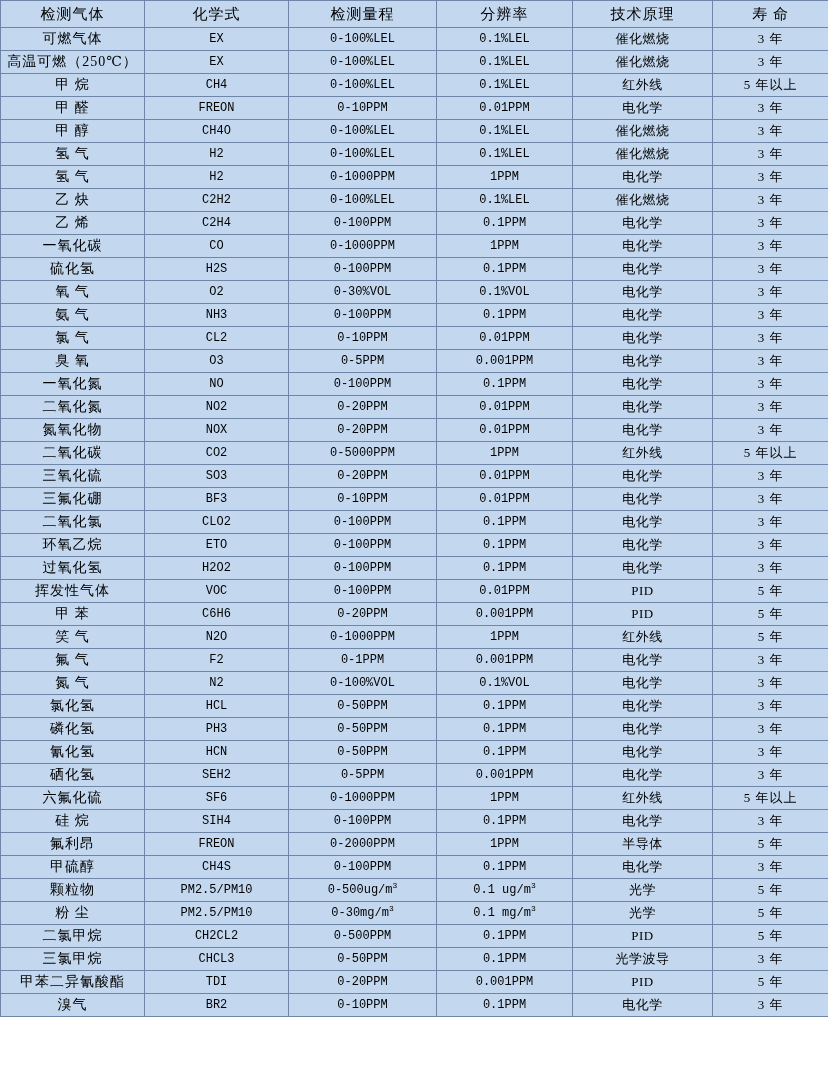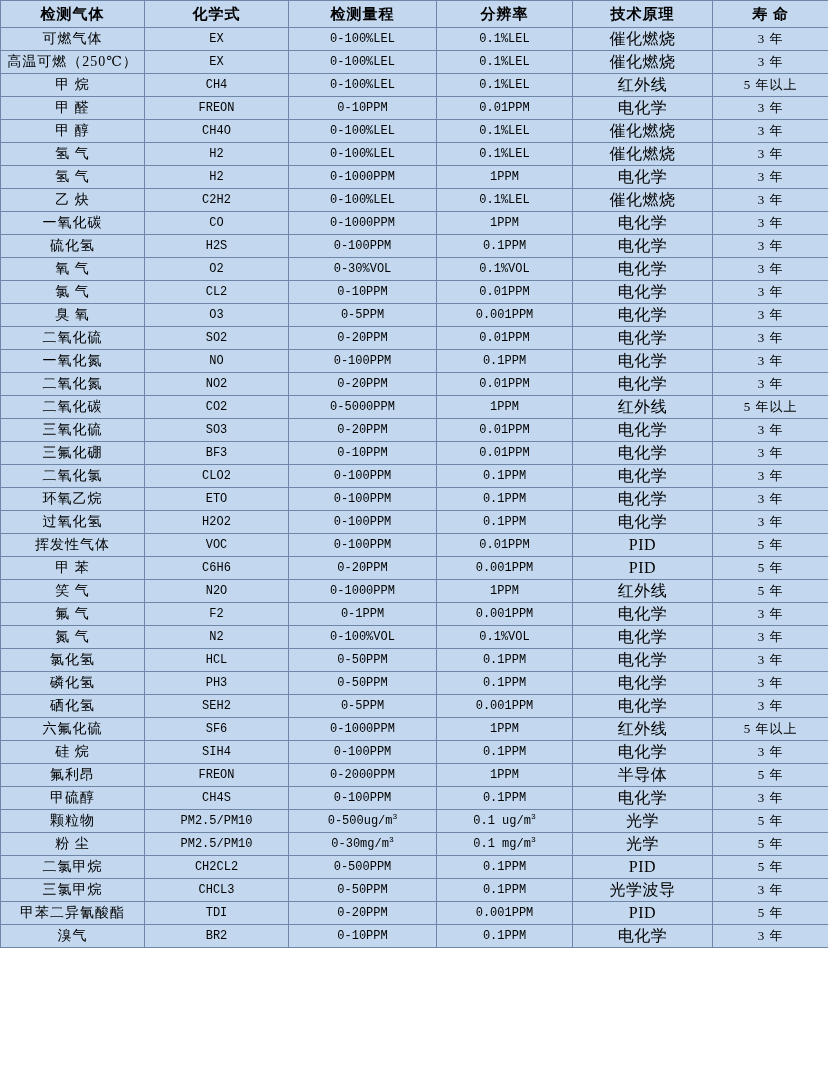--- a/index.html
+++ b/index.html
@@ -37,36 +37,36 @@
     padding: 0;
     height: 22px;
     line-height: 22px;
     overflow: hidden;
     white-space: nowrap;
   }
   table.gas-table thead th {
     height: 26px;
     line-height: 26px;
     font-size: 15px;
-    font-weight: bold;
+    font-weight: normal;
     letter-spacing: 1px;
   }
   td.col-name {
     font-size: 14px;
     letter-spacing: 1px;
     margin-left: 10px;
   }
   td.col-formula,
   td.col-range,
   td.col-res {
     font-family: "Liberation Mono", "DejaVu Sans Mono", monospace;
     font-size: 12px;
   }
   td.col-tech {
-    font-size: 16px;
+    font-size: 13px;
     letter-spacing: 0.5px;
   }
   td.col-life {
     font-size: 13px;
     letter-spacing: 1px;
     margin-left: 28px;
   }
   sup {
     font-size: 8px;
     vertical-align: super;
@@ -155,20 +155,28 @@
         </tr>
         <tr>
           <td class="col-name">乙 炔</td>
           <td class="col-formula">C2H2</td>
           <td class="col-range">0-100%LEL</td>
           <td class="col-res">0.1%LEL</td>
           <td class="col-tech">催化燃烧</td>
           <td class="col-life">3 年</td>
         </tr>
         <tr>
+          <td class="col-name">乙 烯</td>
+          <td class="col-formula">C2H4</td>
+          <td class="col-range">0-100PPM</td>
+          <td class="col-res">0.1PPM</td>
+          <td class="col-tech">电化学</td>
+          <td class="col-life">3 年</td>
+        </tr>
+        <tr>
           <td class="col-name">一氧化碳</td>
           <td class="col-formula">CO</td>
           <td class="col-range">0-1000PPM</td>
           <td class="col-res">1PPM</td>
           <td class="col-tech">电化学</td>
           <td class="col-life">3 年</td>
         </tr>
         <tr>
           <td class="col-name">硫化氢</td>
           <td class="col-formula">H2S</td>
@@ -179,54 +187,62 @@
         </tr>
         <tr>
           <td class="col-name">氧 气</td>
           <td class="col-formula">O2</td>
           <td class="col-range">0-30%VOL</td>
           <td class="col-res">0.1%VOL</td>
           <td class="col-tech">电化学</td>
           <td class="col-life">3 年</td>
         </tr>
         <tr>
+          <td class="col-name">氨 气</td>
+          <td class="col-formula">NH3</td>
+          <td class="col-range">0-100PPM</td>
+          <td class="col-res">0.1PPM</td>
+          <td class="col-tech">电化学</td>
+          <td class="col-life">3 年</td>
+        </tr>
+        <tr>
           <td class="col-name">氯 气</td>
           <td class="col-formula">CL2</td>
           <td class="col-range">0-10PPM</td>
           <td class="col-res">0.01PPM</td>
           <td class="col-tech">电化学</td>
           <td class="col-life">3 年</td>
         </tr>
         <tr>
           <td class="col-name">臭 氧</td>
           <td class="col-formula">O3</td>
           <td class="col-range">0-5PPM</td>
           <td class="col-res">0.001PPM</td>
           <td class="col-tech">电化学</td>
           <td class="col-life">3 年</td>
         </tr>
         <tr>
-          <td class="col-name">二氧化硫</td>
-          <td class="col-formula">SO2</td>
-          <td class="col-range">0-20PPM</td>
-          <td class="col-res">0.01PPM</td>
-          <td class="col-tech">电化学</td>
-          <td class="col-life">3 年</td>
-        </tr>
-        <tr>
           <td class="col-name">一氧化氮</td>
           <td class="col-formula">NO</td>
           <td class="col-range">0-100PPM</td>
           <td class="col-res">0.1PPM</td>
           <td class="col-tech">电化学</td>
           <td class="col-life">3 年</td>
         </tr>
         <tr>
           <td class="col-name">二氧化氮</td>
           <td class="col-formula">NO2</td>
+          <td class="col-range">0-20PPM</td>
+          <td class="col-res">0.01PPM</td>
+          <td class="col-tech">电化学</td>
+          <td class="col-life">3 年</td>
+        </tr>
+        <tr>
+          <td class="col-name">氮氧化物</td>
+          <td class="col-formula">NOX</td>
           <td class="col-range">0-20PPM</td>
           <td class="col-res">0.01PPM</td>
           <td class="col-tech">电化学</td>
           <td class="col-life">3 年</td>
         </tr>
         <tr>
           <td class="col-name">二氧化碳</td>
           <td class="col-formula">CO2</td>
           <td class="col-range">0-5000PPM</td>
           <td class="col-res">1PPM</td>
@@ -323,20 +339,28 @@
         </tr>
         <tr>
           <td class="col-name">磷化氢</td>
           <td class="col-formula">PH3</td>
           <td class="col-range">0-50PPM</td>
           <td class="col-res">0.1PPM</td>
           <td class="col-tech">电化学</td>
           <td class="col-life">3 年</td>
         </tr>
         <tr>
+          <td class="col-name">氰化氢</td>
+          <td class="col-formula">HCN</td>
+          <td class="col-range">0-50PPM</td>
+          <td class="col-res">0.1PPM</td>
+          <td class="col-tech">电化学</td>
+          <td class="col-life">3 年</td>
+        </tr>
+        <tr>
           <td class="col-name">硒化氢</td>
           <td class="col-formula">SEH2</td>
           <td class="col-range">0-5PPM</td>
           <td class="col-res">0.001PPM</td>
           <td class="col-tech">电化学</td>
           <td class="col-life">3 年</td>
         </tr>
         <tr>
           <td class="col-name">六氟化硫</td>
           <td class="col-formula">SF6</td>

